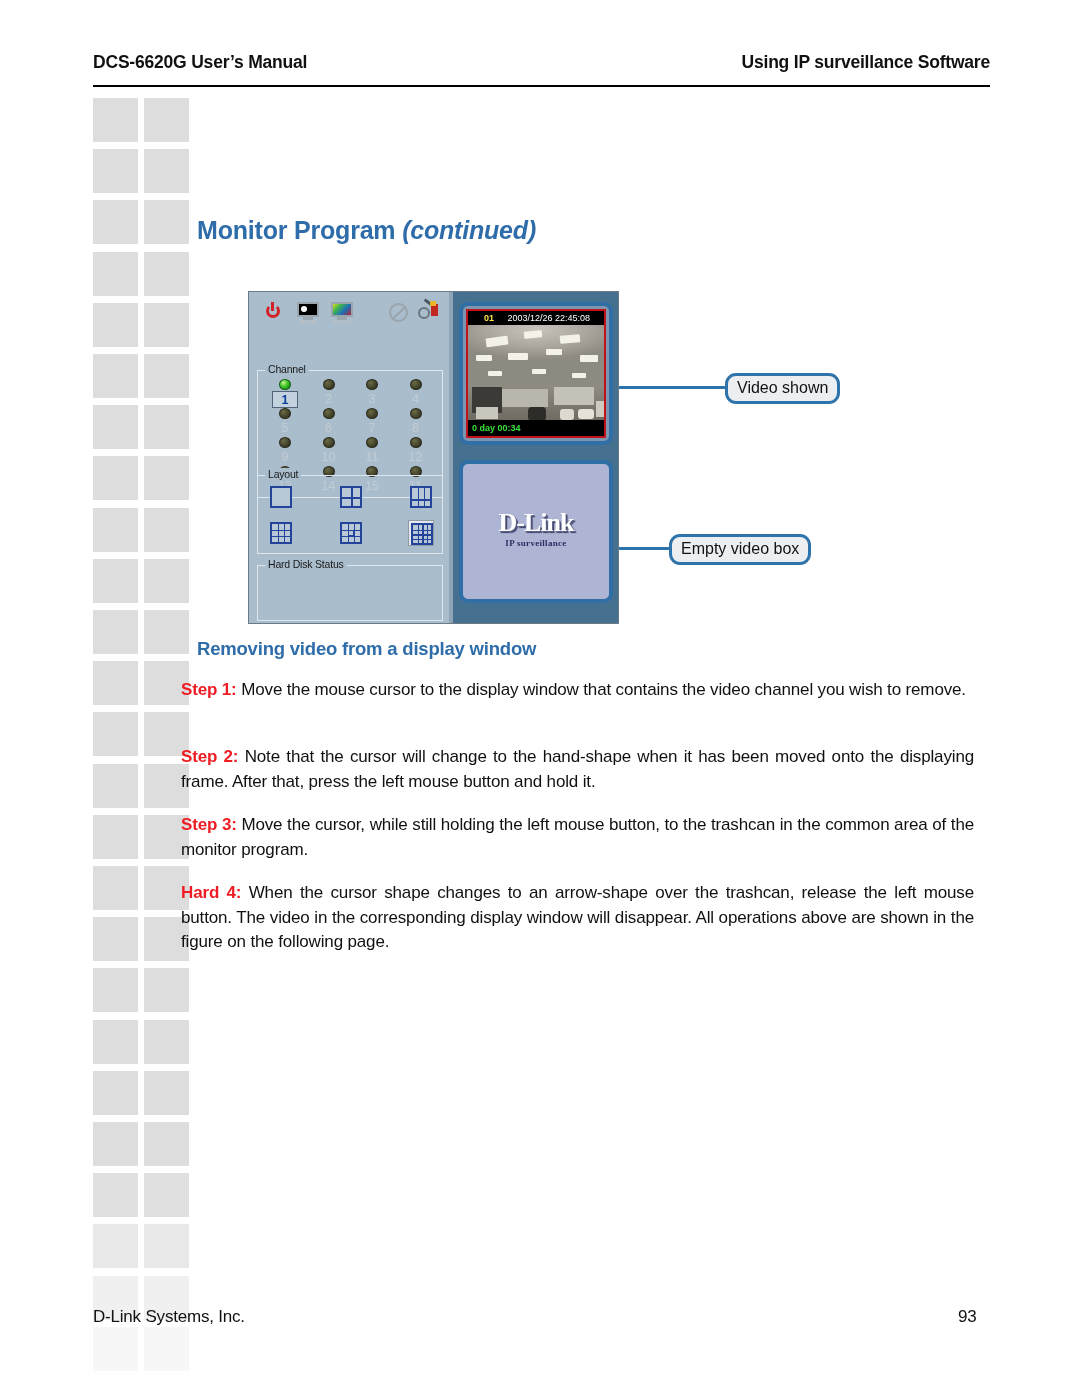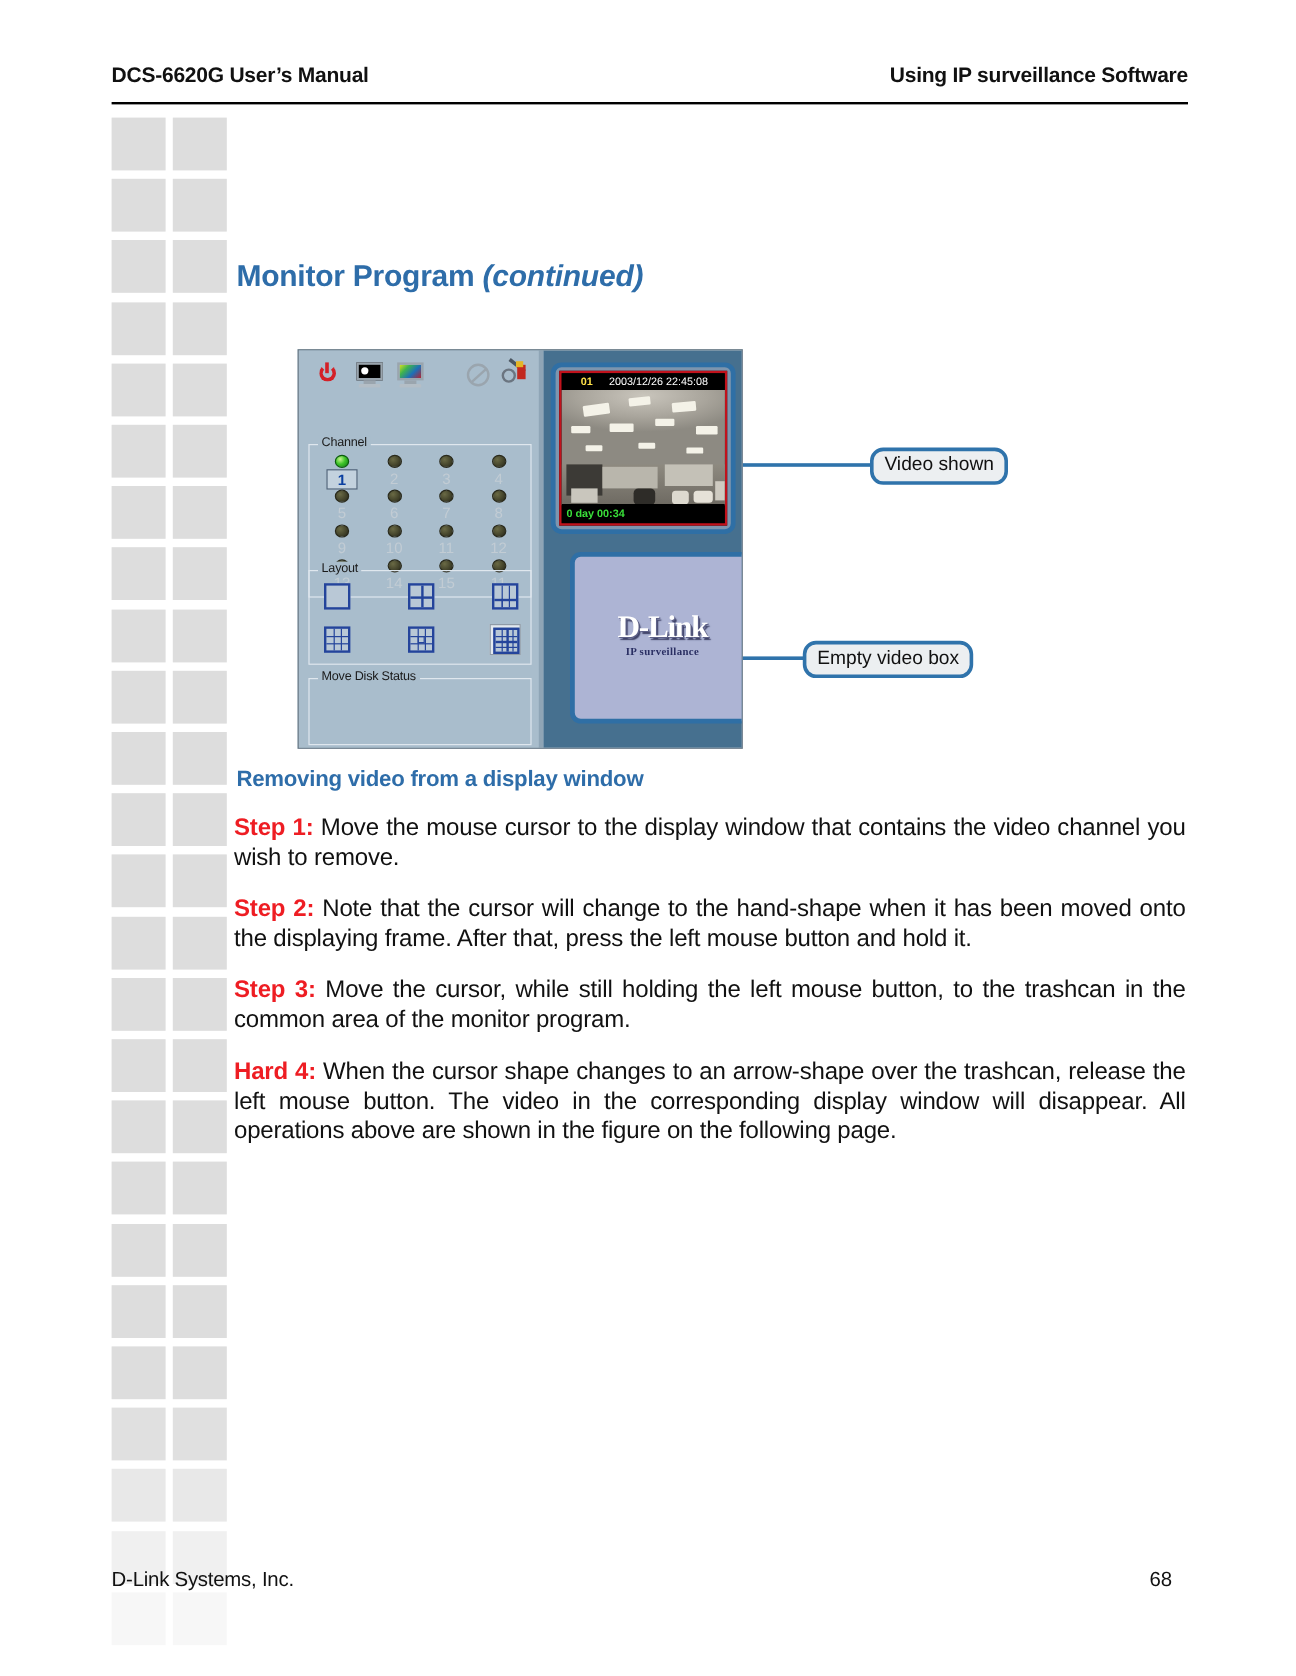--- a/index.html
+++ b/index.html
@@ -205,21 +205,21 @@
   #video-osd-bot {
     position: absolute; left: 0; bottom: 0; width: 100%; height: 16px; background: #000;
     color: #3ae03a; font-size: 9px; line-height: 16px; padding-left: 4px; box-sizing: border-box;
     font-weight: bold;
   }
 
   #video-box-2 {
     position: absolute; left: 6px; top: 168px; width: 154px; height: 143px;
     border: 4px solid #2f6fa5; border-radius: 9px; box-sizing: border-box;
     background: #adb4d4;
-    display: flex; align-items: center; justify-content: center; margin-left: 16px;
+    display: flex; align-items: center; justify-content: center;
   }
   #dlink-logo { text-align: center; margin-top: -6px; }
   #dlink-logo .dl-name {
     font-family: "Liberation Serif", serif; font-weight: bold; font-size: 26px;
     color: #ffffff; letter-spacing: -1px;
     text-shadow: 1px 1px 0 #5c5f86, 2px 2px 1px #3d4066;
     line-height: 1;
   }
   #dlink-logo .dl-sub {
     font-size: 9px; font-weight: bold; color: #2a2f63; margin-top: 2px;
@@ -240,22 +240,22 @@
     box-sizing: border-box;
   }
 
   
   #subsection-title {
     position: absolute; left: 197px; top: 638px;
     font-size: 18.5px; font-weight: bold; color: #2e6da9; letter-spacing: -0.2px;
     white-space: nowrap;
   }
   .step-para {
-    position: absolute; left: 195px; width: 793px;
-    font-size: 20px; color: #111; line-height: 24.5px;
+    position: absolute; left: 181px; width: 793px;
+    font-size: 17px; color: #111; line-height: 24.5px;
     text-align: justify; letter-spacing: -0.15px;
   }
   .step-label { color: #ee1d23; font-weight: bold; }
 
   
   #footer-left {
     position: absolute; left: 93px; top: 1307px;
     font-size: 17px; color: #111; font-weight: normal; letter-spacing: -0.2px;
   }
   #footer-right {
@@ -470,21 +470,21 @@
                 <span class="v" style="left: 75%;"></span>
                 <span class="h" style="top: 25%;"></span>
                 <span class="h" style="top: 50%;"></span>
                 <span class="h" style="top: 75%;"></span>
               </div>
             </div>
           </div>
       </div>
 
       <div class="groupbox" id="grp-hdd">
-        <span class="gb-title">Move Disk Status</span>
+        <span class="gb-title">Hard Disk Status</span>
       </div>
 
     </div>
 
     <div id="divider-line"></div>
 
     <div id="video-pane">
 
       <div id="video-box-1">
         <div id="video-frame">
@@ -543,13 +543,13 @@
   <span class="step-label">Step 2:</span><span> Note that the cursor will change to the hand-shape when it has been moved onto the displaying frame. After that, press the left mouse button and hold it.</span>
 </div>
 <div class="step-para" style="top:813px;">
   <span class="step-label">Step 3:</span><span> Move the cursor, while still holding the left mouse button, to the trashcan in the common area of the monitor program.</span>
 </div>
 <div class="step-para" style="top:881px;">
   <span class="step-label">Hard 4:</span><span> When the cursor shape changes to an arrow-shape over the trashcan, release the left mouse button. The video in the corresponding display window will disappear. All operations above are shown in the figure on the following page.</span>
 </div>
 
 <div id="footer-left">D-Link Systems, Inc.</div>
-<div id="footer-right">68</div>
+<div id="footer-right">93</div>
 
 </body></html>

